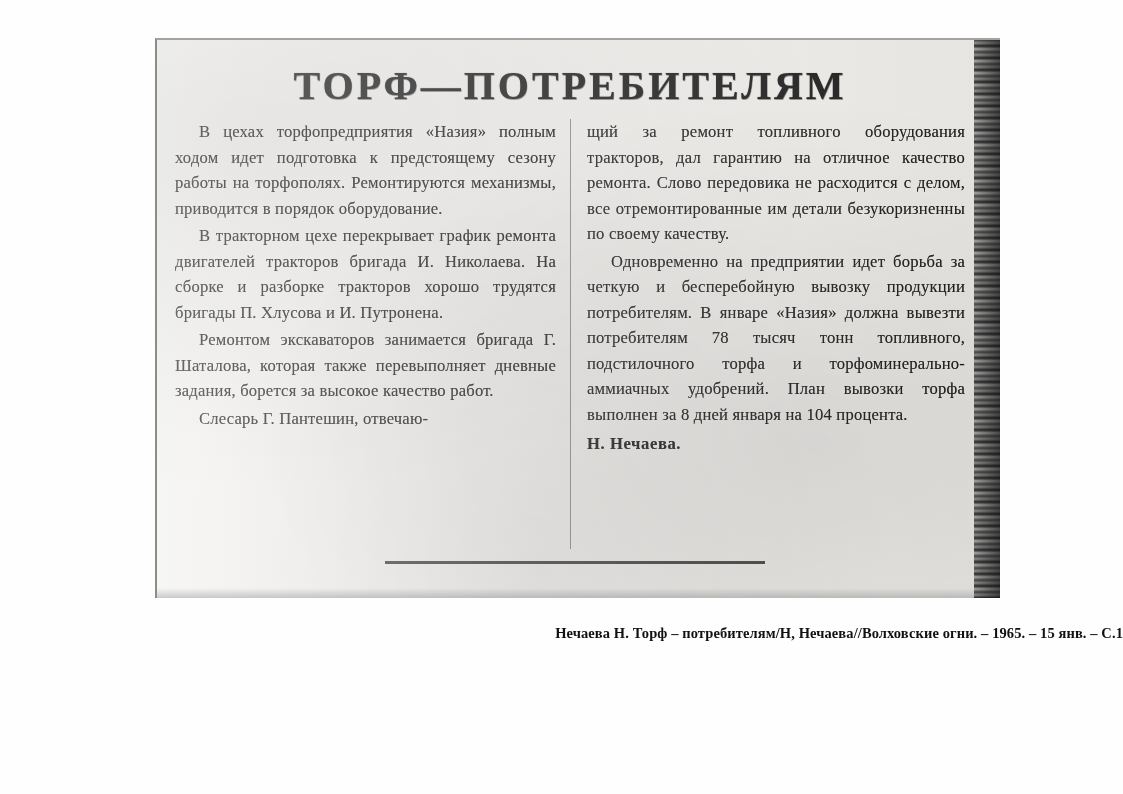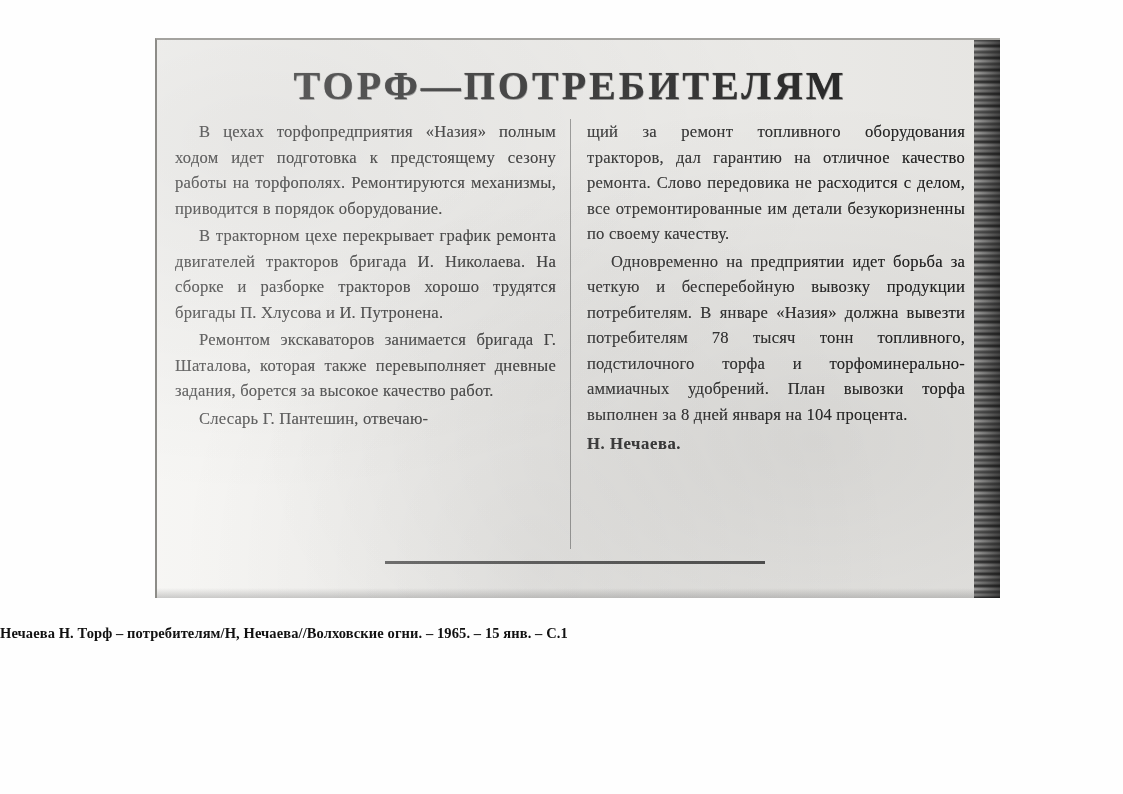--- a/index.html
+++ b/index.html
@@ -136,21 +136,21 @@
     background: #2a2a2a;
     opacity: 0.88;
   }
 
   
   .caption {
     position: absolute;
     left: 0;
     top: 625px;
     width: 1123px;
-    text-align: left;
+    text-align: right;
     font-family: "Liberation Serif", serif;
     font-weight: 700;
     font-size: 14.5px;
     color: #111;
     letter-spacing: 0.1px;
   }
 </style>
 </head>
 <body>
 

